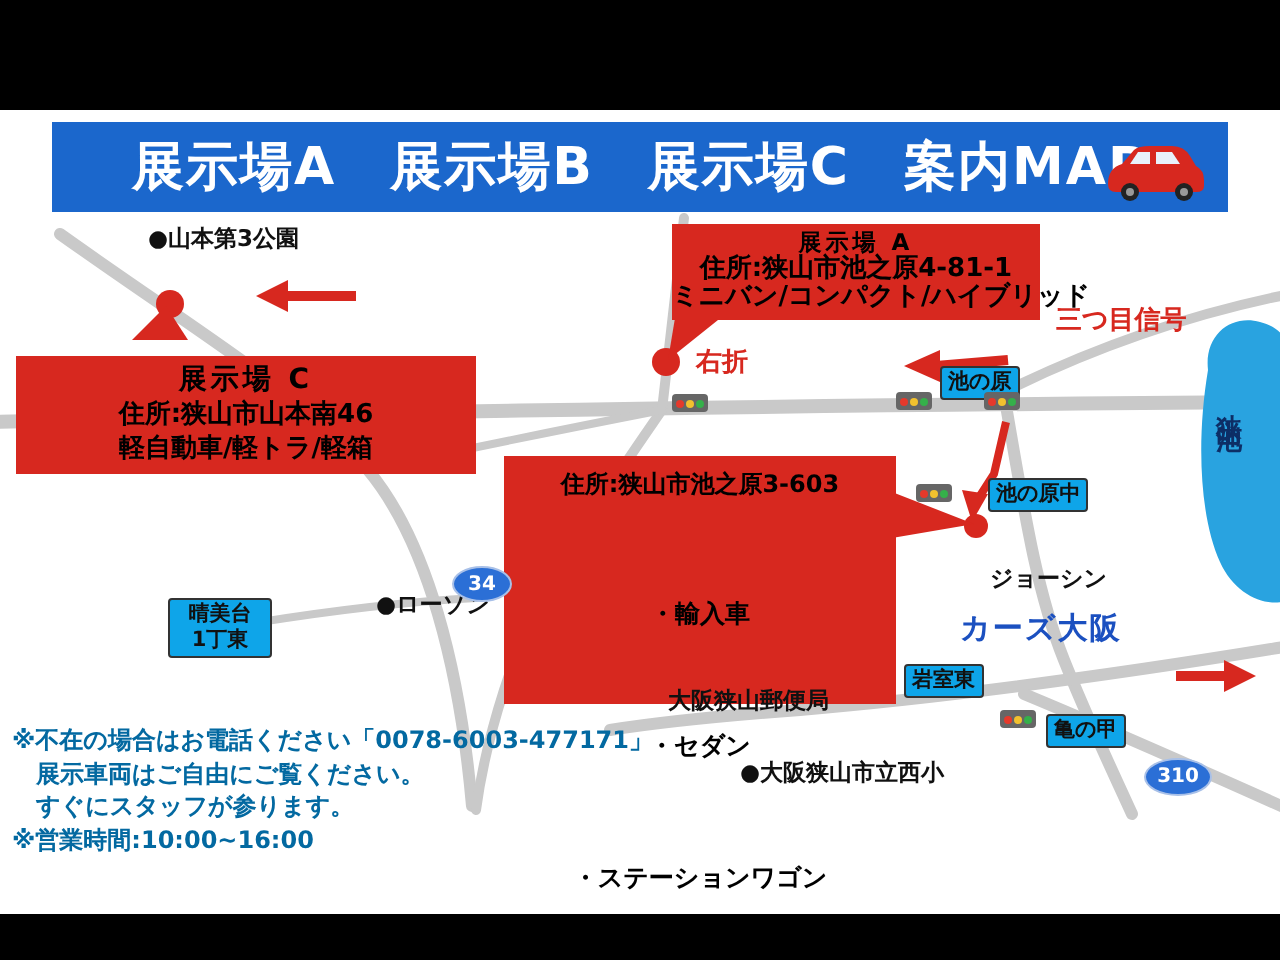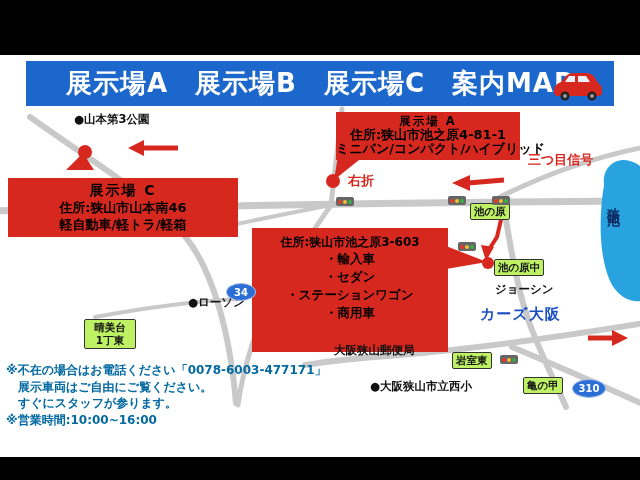--- a/index.html
+++ b/index.html
@@ -5,35 +5,35 @@
   html,body{margin:0;padding:0;background:#000;}
   .stage{position:relative;width:640px;height:480px;background:#000;overflow:hidden;
          font-family:"DejaVu Sans","Liberation Sans",sans-serif;}
   .content{position:absolute;left:0;top:55px;width:640px;height:402px;background:#fff;overflow:hidden;}
   .header{position:absolute;left:26px;top:6px;width:588px;height:45px;background:#1b67cc;
           display:flex;align-items:center;justify-content:center;}
   .header .title{color:#fff;font-weight:bold;font-size:26px;letter-spacing:1px;white-space:nowrap;}
   .car{position:absolute;right:10px;top:8px;}
   svg.map{position:absolute;left:0;top:0;}
   .mlabel{position:absolute;font-size:11.5px;font-weight:bold;color:#111;white-space:nowrap;}
-  .plabel{position:absolute;background:#bef264;border:1px solid #333;border-radius:2px;
-          font-size:10.5px;font-weight:bold;line-height:13px;padding:1px 3px;color:#111;white-space:nowrap;margin-top:20px;}
+  .plabel{position:absolute;background:#0ea5e9;border:1px solid #333;border-radius:2px;
+          font-size:10.5px;font-weight:bold;line-height:13px;padding:1px 3px;color:#111;white-space:nowrap;}
   .rlabel{position:absolute;font-weight:bold;color:#d7281f;white-space:nowrap;font-size:13px;}
   .callout{position:absolute;background:#d7281f;color:#000000;text-align:center;font-weight:bold;}
   .callout div{white-space:nowrap;}
   .co-c{left:8px;top:123px;width:230px;height:56px;padding-top:3px;}
   .co-c .t1{font-size:14px;letter-spacing:2px;line-height:18px;}
   .co-c .t2{font-size:13px;line-height:17px;}
   .co-a{left:336px;top:57px;width:184px;height:46px;padding-top:2px;}
   .co-a .t1{font-size:11.5px;letter-spacing:2px;line-height:14px;}
   .co-a .t2{font-size:13px;line-height:14px;}
   .co-b{left:252px;top:173px;width:196px;height:118px;padding-top:6px;}
   .co-b .t1{font-size:16px;letter-spacing:2px;line-height:21px;}
   .co-b .t2{font-size:12px;line-height:16px;}
-  .co-b .t3{font-size:12.5px;line-height:18px;}
+  .co-b .t3{font-size:12.5px;line-height:18px;margin-top:48px;}
   .shield{position:absolute;background:#2b6fd6;color:#fff;border:1px solid #a8c0e8;border-radius:50%;
           display:flex;align-items:center;justify-content:center;font-size:10px;font-weight:bold;}
   .signal{position:absolute;display:flex;align-items:center;gap:1px;background:#666;
           border-radius:2px;padding:1px 2px;height:7px;}
   .signal i{width:4px;height:4px;border-radius:50%;display:block;}
   .sig-r{background:#e6392b;} .sig-y{background:#f2c12e;} .sig-g{background:#35b04a;}
   .cars-osaka{position:absolute;left:480px;top:250px;color:#1b50c0;font-weight:bold;
               font-size:15px;letter-spacing:1px;white-space:nowrap;}
   .lake-label{position:absolute;left:604px;top:142px;writing-mode:vertical-rl;
               font-size:13px;font-weight:bold;color:#0d2e66;letter-spacing:3px;}

